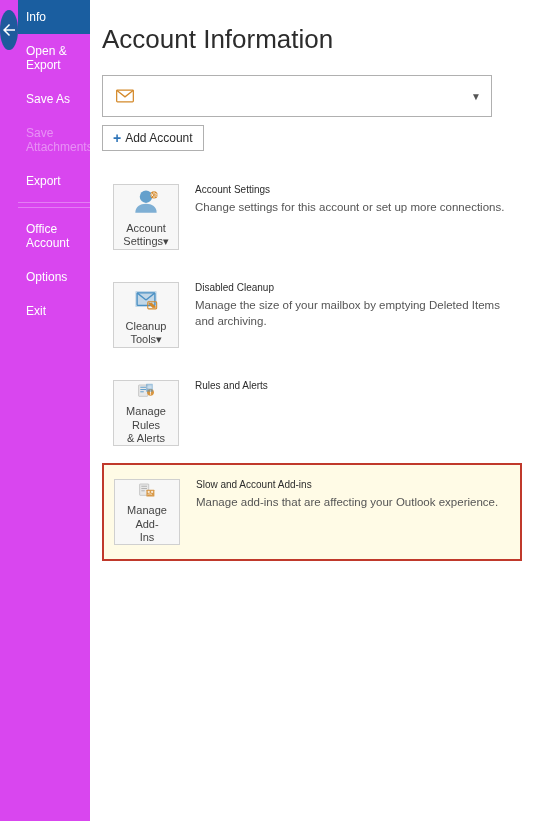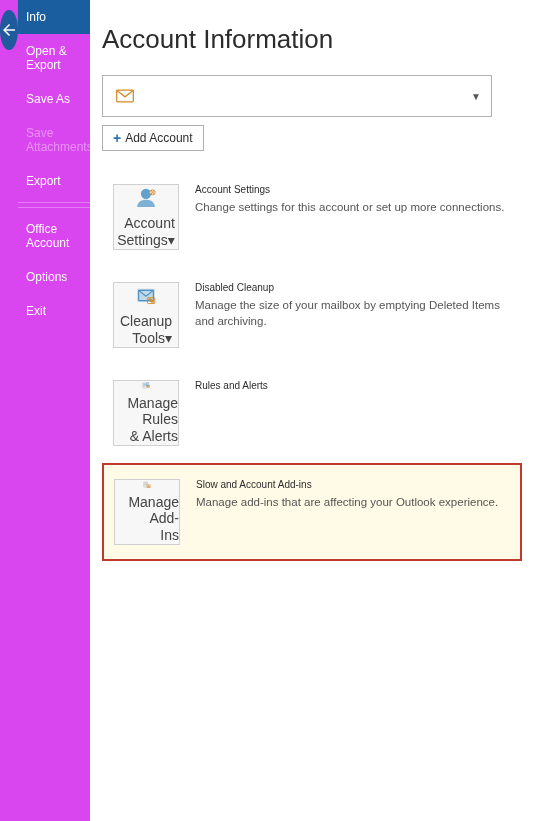--- a/index.html
+++ b/index.html
@@ -175,23 +175,23 @@
       margin-bottom: 4px;
     }
 
     .card-text p {
       font-size: 11.5px;
       color: #555;
       line-height: 1.4;
     }
 
     .card-label {
-      font-size: 14px;
+      font-size: 11px;
       color: #444;
-      text-align: right;
+      text-align: center;
       line-height: 1.2;
     }
   </style>
 </head>
 <body>
 
 <div class="sidebar">
   <div class="sidebar-back">
     <svg viewBox="0 0 24 24" xmlns="http://www.w3.org/2000/svg">
       <path d="M20 11H7.83l5.59-5.59L12 4l-8 8 8 8 1.41-1.41L7.83 13H20v-2z"></path>

